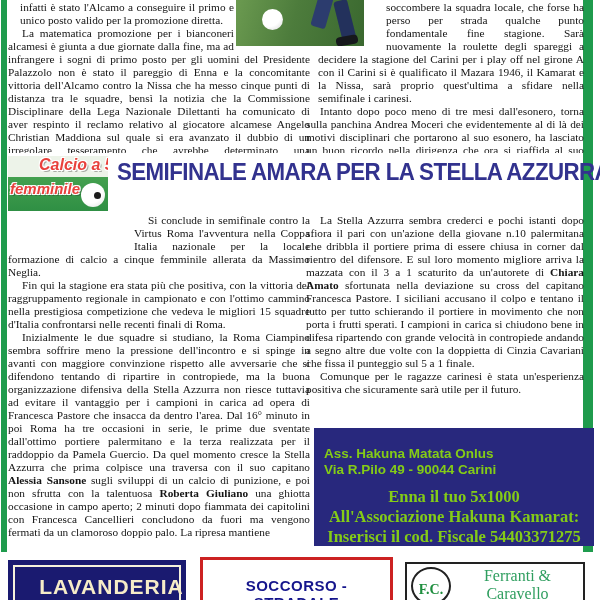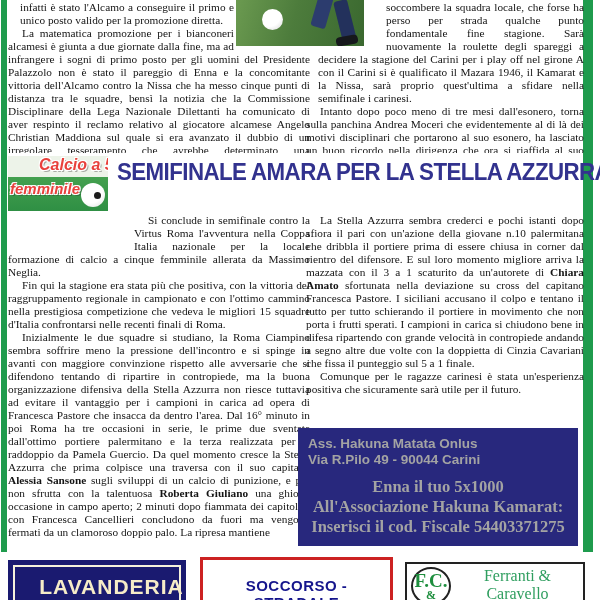--- a/index.html
+++ b/index.html
@@ -49,22 +49,22 @@
 
   
   .headline {position:absolute; left:117px; top:159px; width:470px; white-space:nowrap;
              font-family:"Liberation Sans", sans-serif; font-weight:bold; font-size:23px;
              letter-spacing:-0.6px; color:#32328e; transform:scaleX(0.97); transform-origin:left top;}
 
   .artcol-left  {left:8px;   top:214px; width:302px; height:338px; overflow:hidden;}
   .artcol-right {left:306px; top:214px; width:278px; height:206px; overflow:hidden;}
 
   
-  .donbox {position:absolute; left:298px; top:428px; width:280px; height:118px; background:#28287d;
-           color:#a3a3a3; box-sizing:border-box; padding:8px 10px;}
+  .donbox {position:absolute; left:314px; top:428px; width:280px; height:118px; background:#28287d;
+           color:#84cc16; box-sizing:border-box; padding:18px 10px;}
   .don-addr {font-family:"Liberation Sans", sans-serif; font-weight:bold; font-size:13.5px; line-height:16px;}
   .don-big  {text-align:center; font-family:"Liberation Serif", serif; font-weight:bold;
              font-size:16.5px; line-height:20px;}
   .don-gap {height:9px;}
 
   
   .ad-lav {position:absolute; left:8px; top:560px; width:178px; height:62px; background:#1a1a70;}
   .ad-lav-inner {position:absolute; left:5px; top:5px; right:5px; bottom:5px; border:2px solid #f6f2dc;}
   .ad-lav-label {position:absolute; left:0; right:0; top:15px; text-align:center;
                  font-family:"Liberation Sans", sans-serif; font-weight:bold; font-size:21px;
@@ -76,21 +76,21 @@
                 font-weight:bold; font-size:15px; letter-spacing:0.5px; color:#15158c;}
   .ad-musso-l2 {margin-top:0; text-align:center; font-family:"Liberation Sans", sans-serif;
                 font-weight:bold; font-size:32px; letter-spacing:6px; color:#c9d6e6;
                 text-shadow:-2px -2px 0 #2c4a8c, 2px -2px 0 #2c4a8c, -2px 2px 0 #2c4a8c, 2px 2px 0 #2c4a8c;}
 
   .ad-fc {position:absolute; left:405px; top:562px; width:180px; height:56px; background:#ffffff;
           border:2px solid #222222; box-sizing:border-box; display:flex; align-items:flex-start;
           padding:3px 4px; overflow:hidden;}
   .fc-circle {flex:0 0 auto; width:36px; height:34px; border:2px solid #222222; border-radius:50%;
               text-align:center; font-family:"Liberation Serif", serif; font-weight:bold; color:#1e8e3e;}
-  .fc-top {font-size:19px; line-height:16px; margin-top:4px;}
+  .fc-top {font-size:14px; line-height:16px; margin-top:13px;}
   .fc-amp {font-size:12px; line-height:12px;}
   .fc-right {flex:1; margin-left:5px; text-align:center;}
   .fc-name {font-family:"Liberation Serif", serif; font-size:16px; line-height:18px; color:#2f9e5f;}
 </style>
 </head>
 <body>
 
 <div class="page">
 
   <div class="gbar gbar-l"></div>

